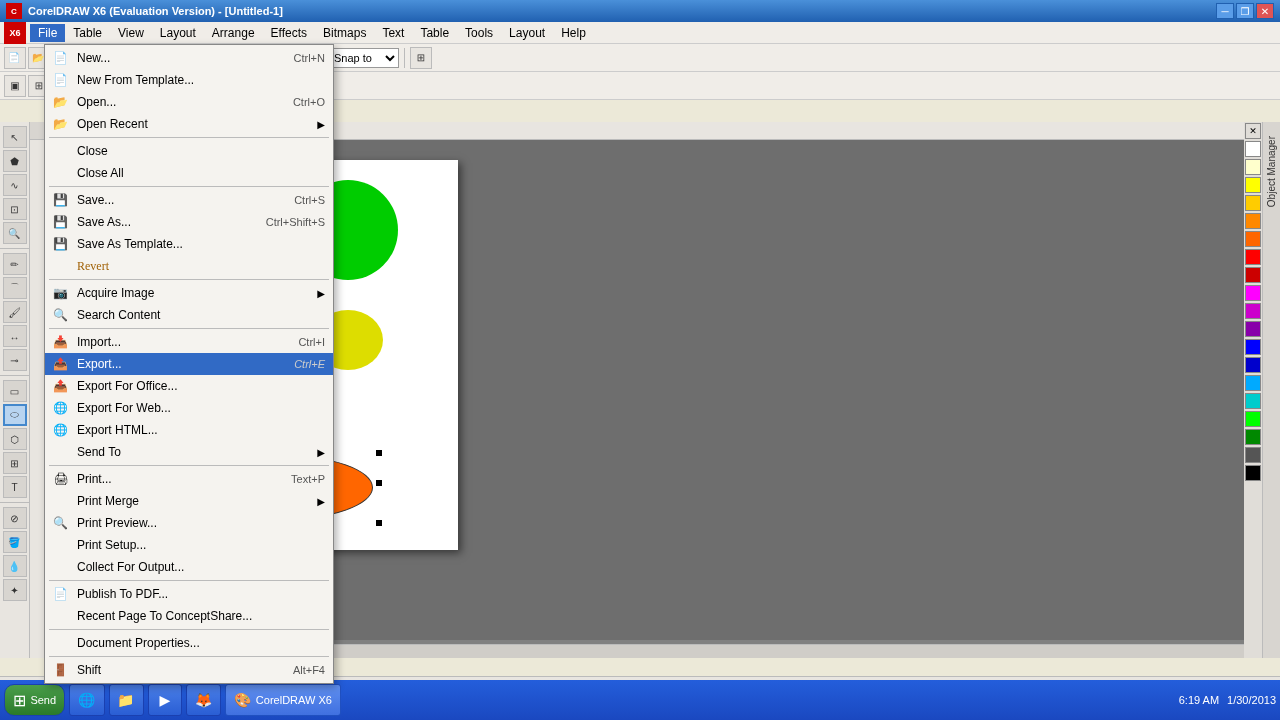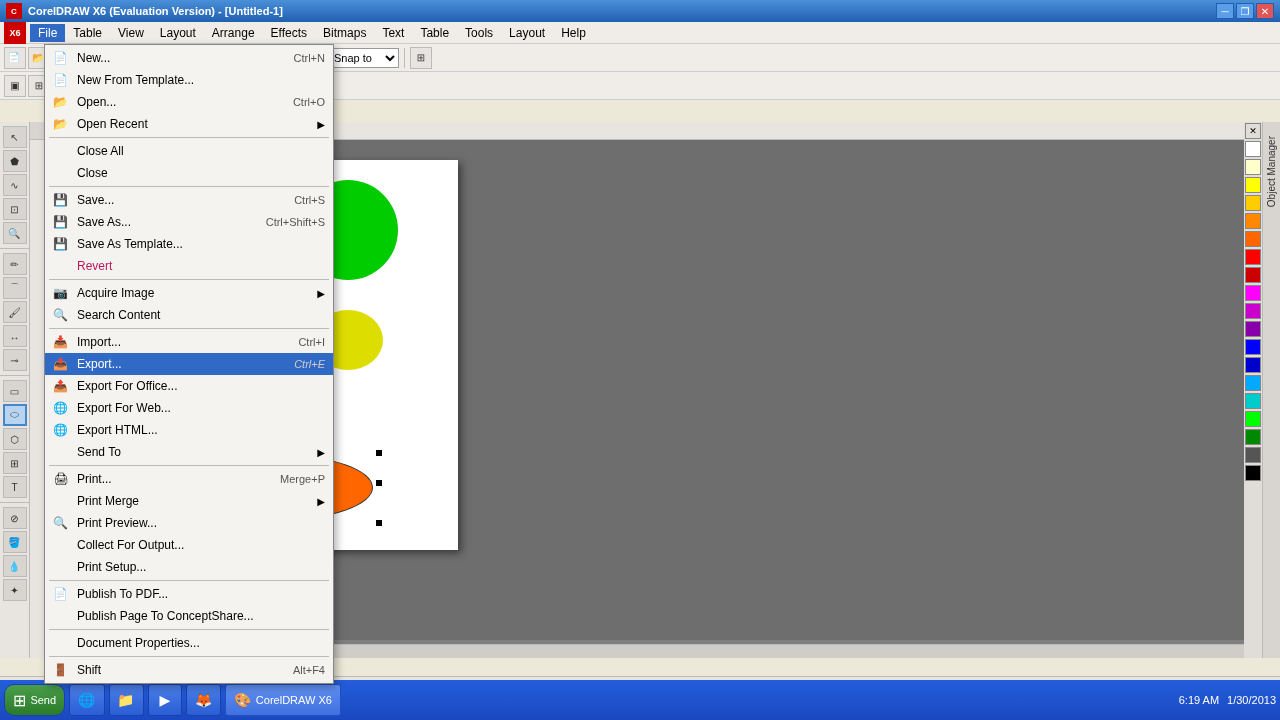--- a/index.html
+++ b/index.html
@@ -327,22 +327,23 @@
       display: flex;
       align-items: center;
       justify-content: center;
     }
     .menu-divider {
       height: 1px;
       background: #bbb;
       margin: 2px 4px;
     }
     .menu-entry.disabled {
-      color: #be185d;
+      color: #a16207;
       cursor: default;
+      font-family: Liberation Serif, serif;
     }
 
     
     #status-bar {
       width: 100%;
       height: 22px;
       background: #e8e5e0;
       border-top: 1px solid #bbb;
       display: flex;
       align-items: center;
@@ -657,25 +658,25 @@
     <span class="shortcut">Ctrl+O</span>
   </div>
   <div class="menu-entry">
     <span class="icon-placeholder">📂</span>
     <span>Open Recent</span>
     <span class="arrow">▶</span>
   </div>
   <div class="menu-divider"></div>
   <div class="menu-entry">
     <span class="icon-placeholder"></span>
+    <span>Close</span>
+  </div>
+  <div class="menu-entry">
+    <span class="icon-placeholder"></span>
     <span>Close All</span>
-  </div>
-  <div class="menu-entry">
-    <span class="icon-placeholder"></span>
-    <span>Close</span>
   </div>
   <div class="menu-divider"></div>
   <div class="menu-entry">
     <span class="icon-placeholder">💾</span>
     <span>Save...</span>
     <span class="shortcut">Ctrl+S</span>
   </div>
   <div class="menu-entry">
     <span class="icon-placeholder">💾</span>
     <span>Save As...</span>
@@ -724,47 +725,47 @@
   </div>
   <div class="menu-entry">
     <span class="icon-placeholder"></span>
     <span>Send To</span>
     <span class="arrow">▶</span>
   </div>
   <div class="menu-divider"></div>
   <div class="menu-entry">
     <span class="icon-placeholder">🖨</span>
     <span>Print...</span>
-    <span class="shortcut">Merge+P</span>
+    <span class="shortcut">Text+P</span>
   </div>
   <div class="menu-entry">
     <span class="icon-placeholder"></span>
     <span>Print Merge</span>
     <span class="arrow">▶</span>
   </div>
   <div class="menu-entry">
     <span class="icon-placeholder">🔍</span>
     <span>Print Preview...</span>
   </div>
   <div class="menu-entry">
     <span class="icon-placeholder"></span>
+    <span>Print Setup...</span>
+  </div>
+  <div class="menu-entry">
+    <span class="icon-placeholder"></span>
     <span>Collect For Output...</span>
-  </div>
-  <div class="menu-entry">
-    <span class="icon-placeholder"></span>
-    <span>Print Setup...</span>
   </div>
   <div class="menu-divider"></div>
   <div class="menu-entry">
     <span class="icon-placeholder">📄</span>
     <span>Publish To PDF...</span>
   </div>
   <div class="menu-entry">
     <span class="icon-placeholder"></span>
-    <span>Publish Page To ConceptShare...</span>
+    <span>Recent Page To ConceptShare...</span>
   </div>
   <div class="menu-divider"></div>
   <div class="menu-entry">
     <span class="icon-placeholder"></span>
     <span>Document Properties...</span>
   </div>
   <div class="menu-divider"></div>
   <div class="menu-entry">
     <span class="icon-placeholder">🚪</span>
     <span>Shift</span>

